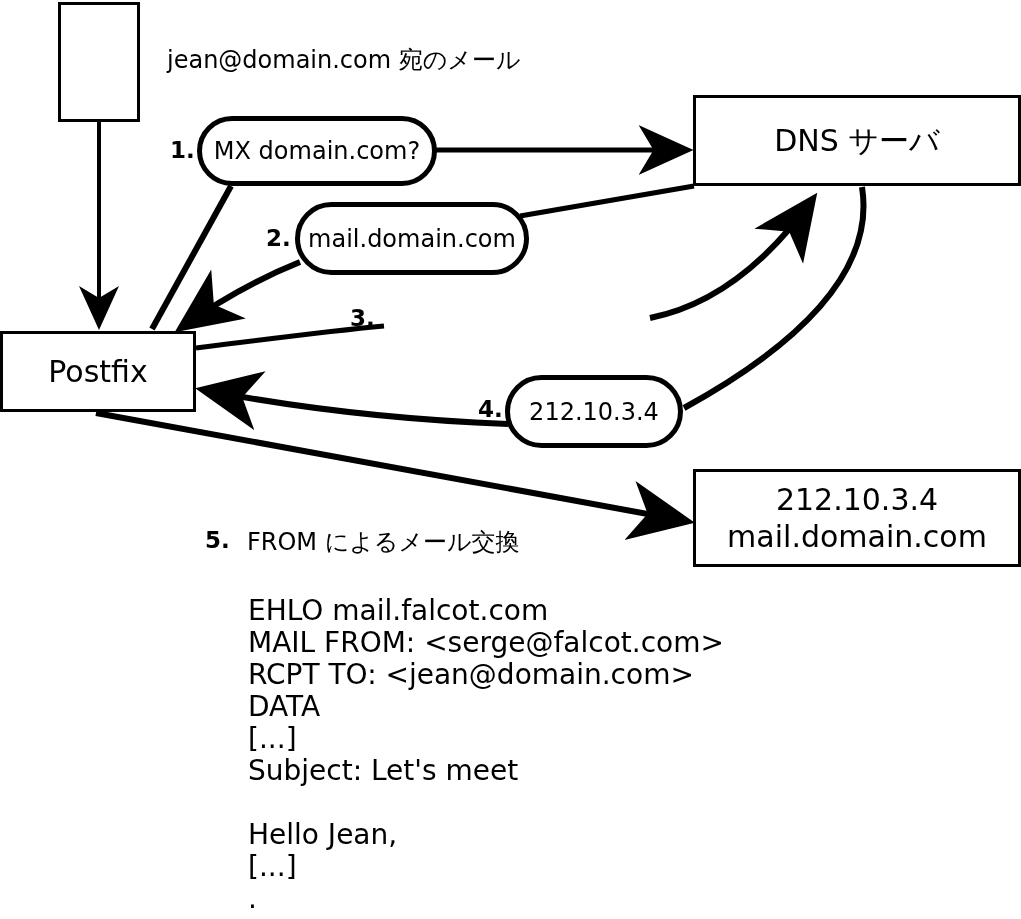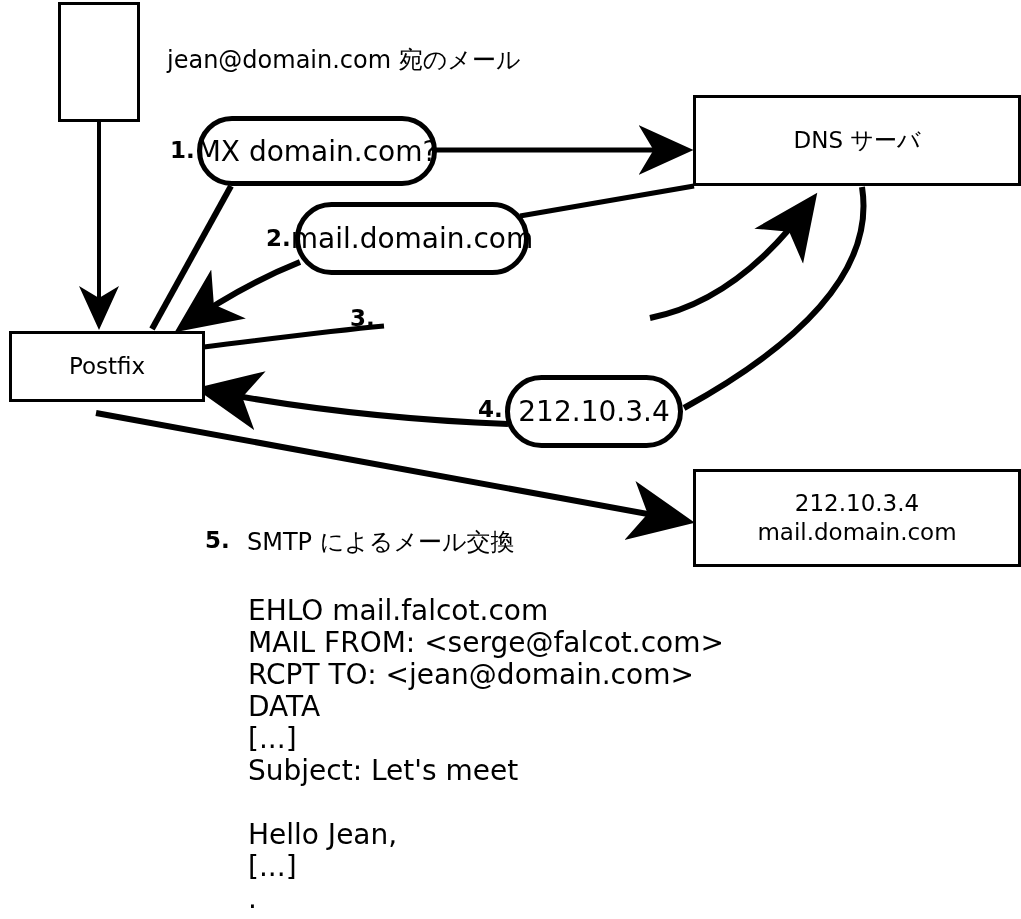--- a/index.html
+++ b/index.html
@@ -27,34 +27,34 @@
   .node-box {
     position: absolute;
     box-sizing: border-box;
     border: 3px solid #000;
     background: #fff;
     display: flex;
     align-items: center;
     justify-content: center;
     flex-direction: column;
     text-align: center;
-    font-size: 23px;
+    font-size: 30px;
     line-height: 1.25;
     color: #000;
   }
   .pill {
     position: absolute;
     box-sizing: border-box;
     border: 5px solid #000;
     background: #fff;
     border-radius: 999px;
     display: flex;
     align-items: center;
     justify-content: center;
-    font-size: 28px;
+    font-size: 24px;
     color: #000;
     white-space: nowrap;
   }
   .step-num {
     position: absolute;
     font-weight: bold;
     font-size: 23px;
     color: #000;
     white-space: nowrap;
   }
@@ -99,21 +99,21 @@
     <path d="M862,187 Q880,300 684,408" stroke="#000" stroke-width="6" fill="none"></path>
     <path d="M508,424 Q350,418 204,390" stroke="#000" stroke-width="6" fill="none" marker-end="url(#ah)"></path>
 
     <path d="M96,413 Q360,460 686,521" stroke="#000" stroke-width="6" fill="none" marker-end="url(#ah)"></path>
   </svg>
 
   <div class="node-box" style="left:58px; top:2px; width:82px; height:120px;">
     <span></span>
   </div>
 
-  <div class="node-box" style="left:9px; top:331px; width:196px; height:71px;">
+  <div class="node-box" style="left:0px; top:331px; width:196px; height:81px;">
     <span>Postfix</span>
   </div>
 
   <div class="node-box" style="left:693px; top:95px; width:328px; height:91px;">
     <span>DNS サーバ</span>
   </div>
 
   <div class="node-box" style="left:693px; top:469px; width:328px; height:98px;">
     <span>212.10.3.4</span>
     <span>mail.domain.com</span>
@@ -130,19 +130,19 @@
   </div>
 
   <div class="step-num" style="left:350px; top:305px;">3.</div>
 
   <div class="step-num" style="left:478px; top:396px;">4.</div>
   <div class="pill" style="left:505px; top:375px; width:178px; height:73px;">
     <span>212.10.3.4</span>
   </div>
 
   <div class="step-num" style="left:205px; top:527px;">5.</div>
-  <div class="plain-text" style="left:247px; top:526px;">SMTP によるメール交換</div>
+  <div class="plain-text" style="left:247px; top:526px;">FROM によるメール交換</div>
 
   <div class="plain-text" style="left:167px; top:44px;">jean@domain.com 宛のメール</div>
 
   <div class="code-block" style="left:248px; top:595px;"><span class="code-line">EHLO mail.falcot.com</span><span class="code-line">MAIL FROM: &lt;serge@falcot.com&gt;</span><span class="code-line">RCPT TO: &lt;jean@domain.com&gt;</span><span class="code-line">DATA</span><span class="code-line">[...]</span><span class="code-line">Subject: Let's meet</span><span class="code-line">&nbsp;</span><span class="code-line">Hello Jean,</span><span class="code-line">[...]</span><span class="code-line">.</span></div>
 
 </div>
 
 </body></html>

